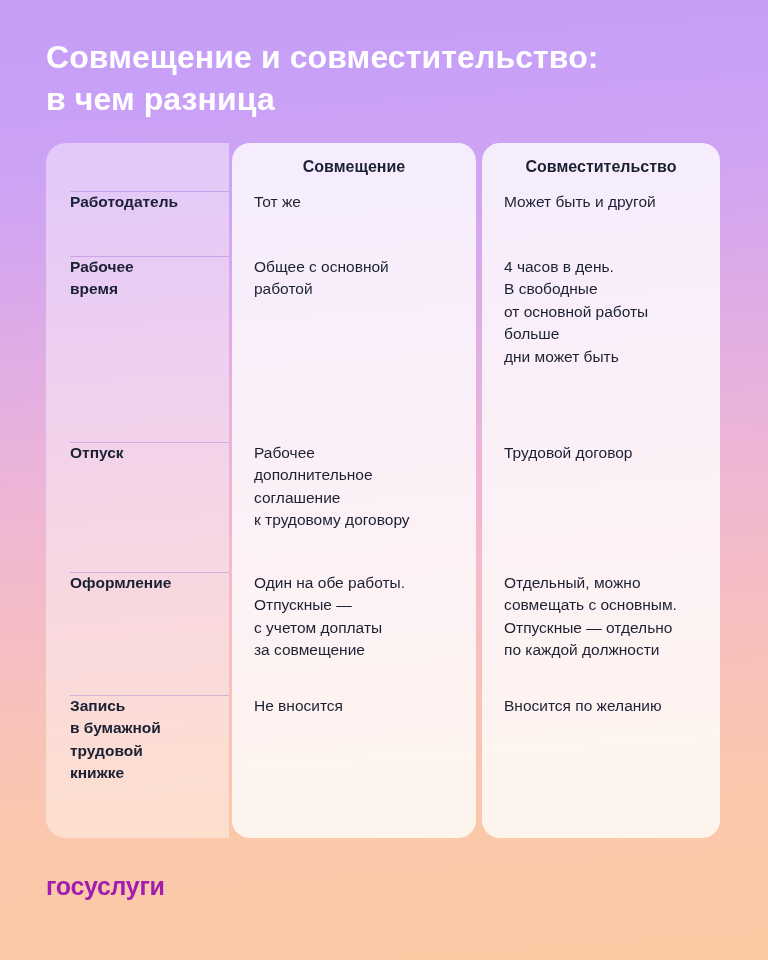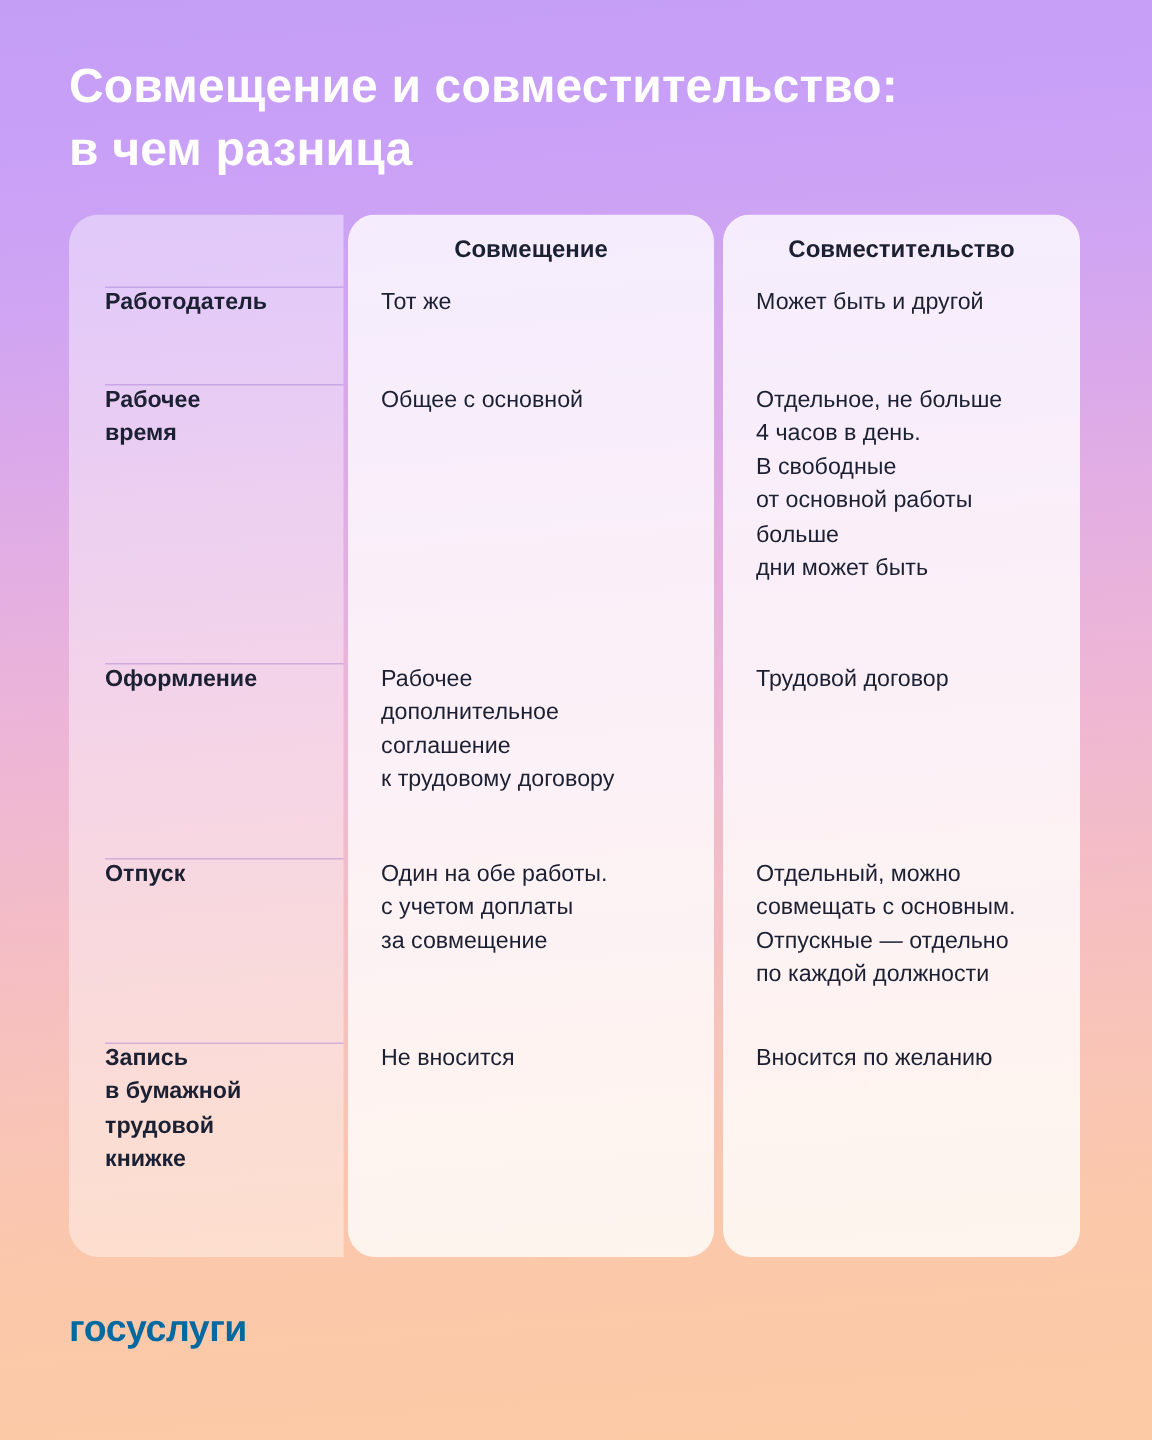--- a/index.html
+++ b/index.html
@@ -110,21 +110,21 @@
   .d2 { top: 113px; }
   .d3 { top: 299px; }
   .d4 { top: 429px; }
   .d5 { top: 552px; }
 
   
   .logo {
     position: absolute;
     left: 46px;
     top: 872px;
-    color: #0369a1;
+    color: #a21caf;
     font-size: 25px;
     font-weight: bold;
     letter-spacing: -0.3px;
   }
 </style>
 </head>
 <body>
 
 <div class="page">
 
@@ -143,26 +143,26 @@
           </span>
       </div>
       <div class="cell">
         <span class="cell-text">
             <span>Рабочее</span>
             <span>время</span>
           </span>
       </div>
       <div class="cell">
         <span class="cell-text">
+            <span>Отпуск</span>
+          </span>
+      </div>
+      <div class="cell">
+        <span class="cell-text">
             <span>Оформление</span>
-          </span>
-      </div>
-      <div class="cell">
-        <span class="cell-text">
-            <span>Отпуск</span>
           </span>
       </div>
       <div class="cell">
         <span class="cell-text">
             <span>Запись</span>
             <span>в бумажной</span>
             <span>трудовой</span>
             <span>книжке</span>
           </span>
       </div>
@@ -177,54 +177,55 @@
     <div class="col col-value col-value-2">
       <div class="cell cell-head">Совмещение</div>
       <div class="cell">
         <span class="cell-text">
             <span>Тот же</span>
           </span>
       </div>
       <div class="cell">
         <span class="cell-text">
             <span>Общее с основной</span>
+            <span>работой</span>
           </span>
       </div>
       <div class="cell">
         <span class="cell-text">
             <span>Рабочее</span>
             <span>дополнительное</span>
             <span>соглашение</span>
             <span>к трудовому договору</span>
           </span>
       </div>
       <div class="cell">
         <span class="cell-text">
             <span>Один на обе работы.</span>
+            <span>Отпускные —</span>
             <span>с учетом доплаты</span>
             <span>за совмещение</span>
           </span>
       </div>
       <div class="cell">
         <span class="cell-text">
             <span>Не вносится</span>
           </span>
       </div>
     </div>
 
     <div class="col col-value">
       <div class="cell cell-head">Совместительство</div>
       <div class="cell">
         <span class="cell-text">
             <span>Может быть и другой</span>
           </span>
       </div>
       <div class="cell">
         <span class="cell-text">
-            <span>Отдельное, не больше</span>
             <span>4 часов в день.</span>
             <span>В свободные</span>
             <span>от основной работы</span>
             <span>больше</span>
             <span>дни может быть</span>
           </span>
       </div>
       <div class="cell">
         <span class="cell-text">
             <span>Трудовой договор</span>

